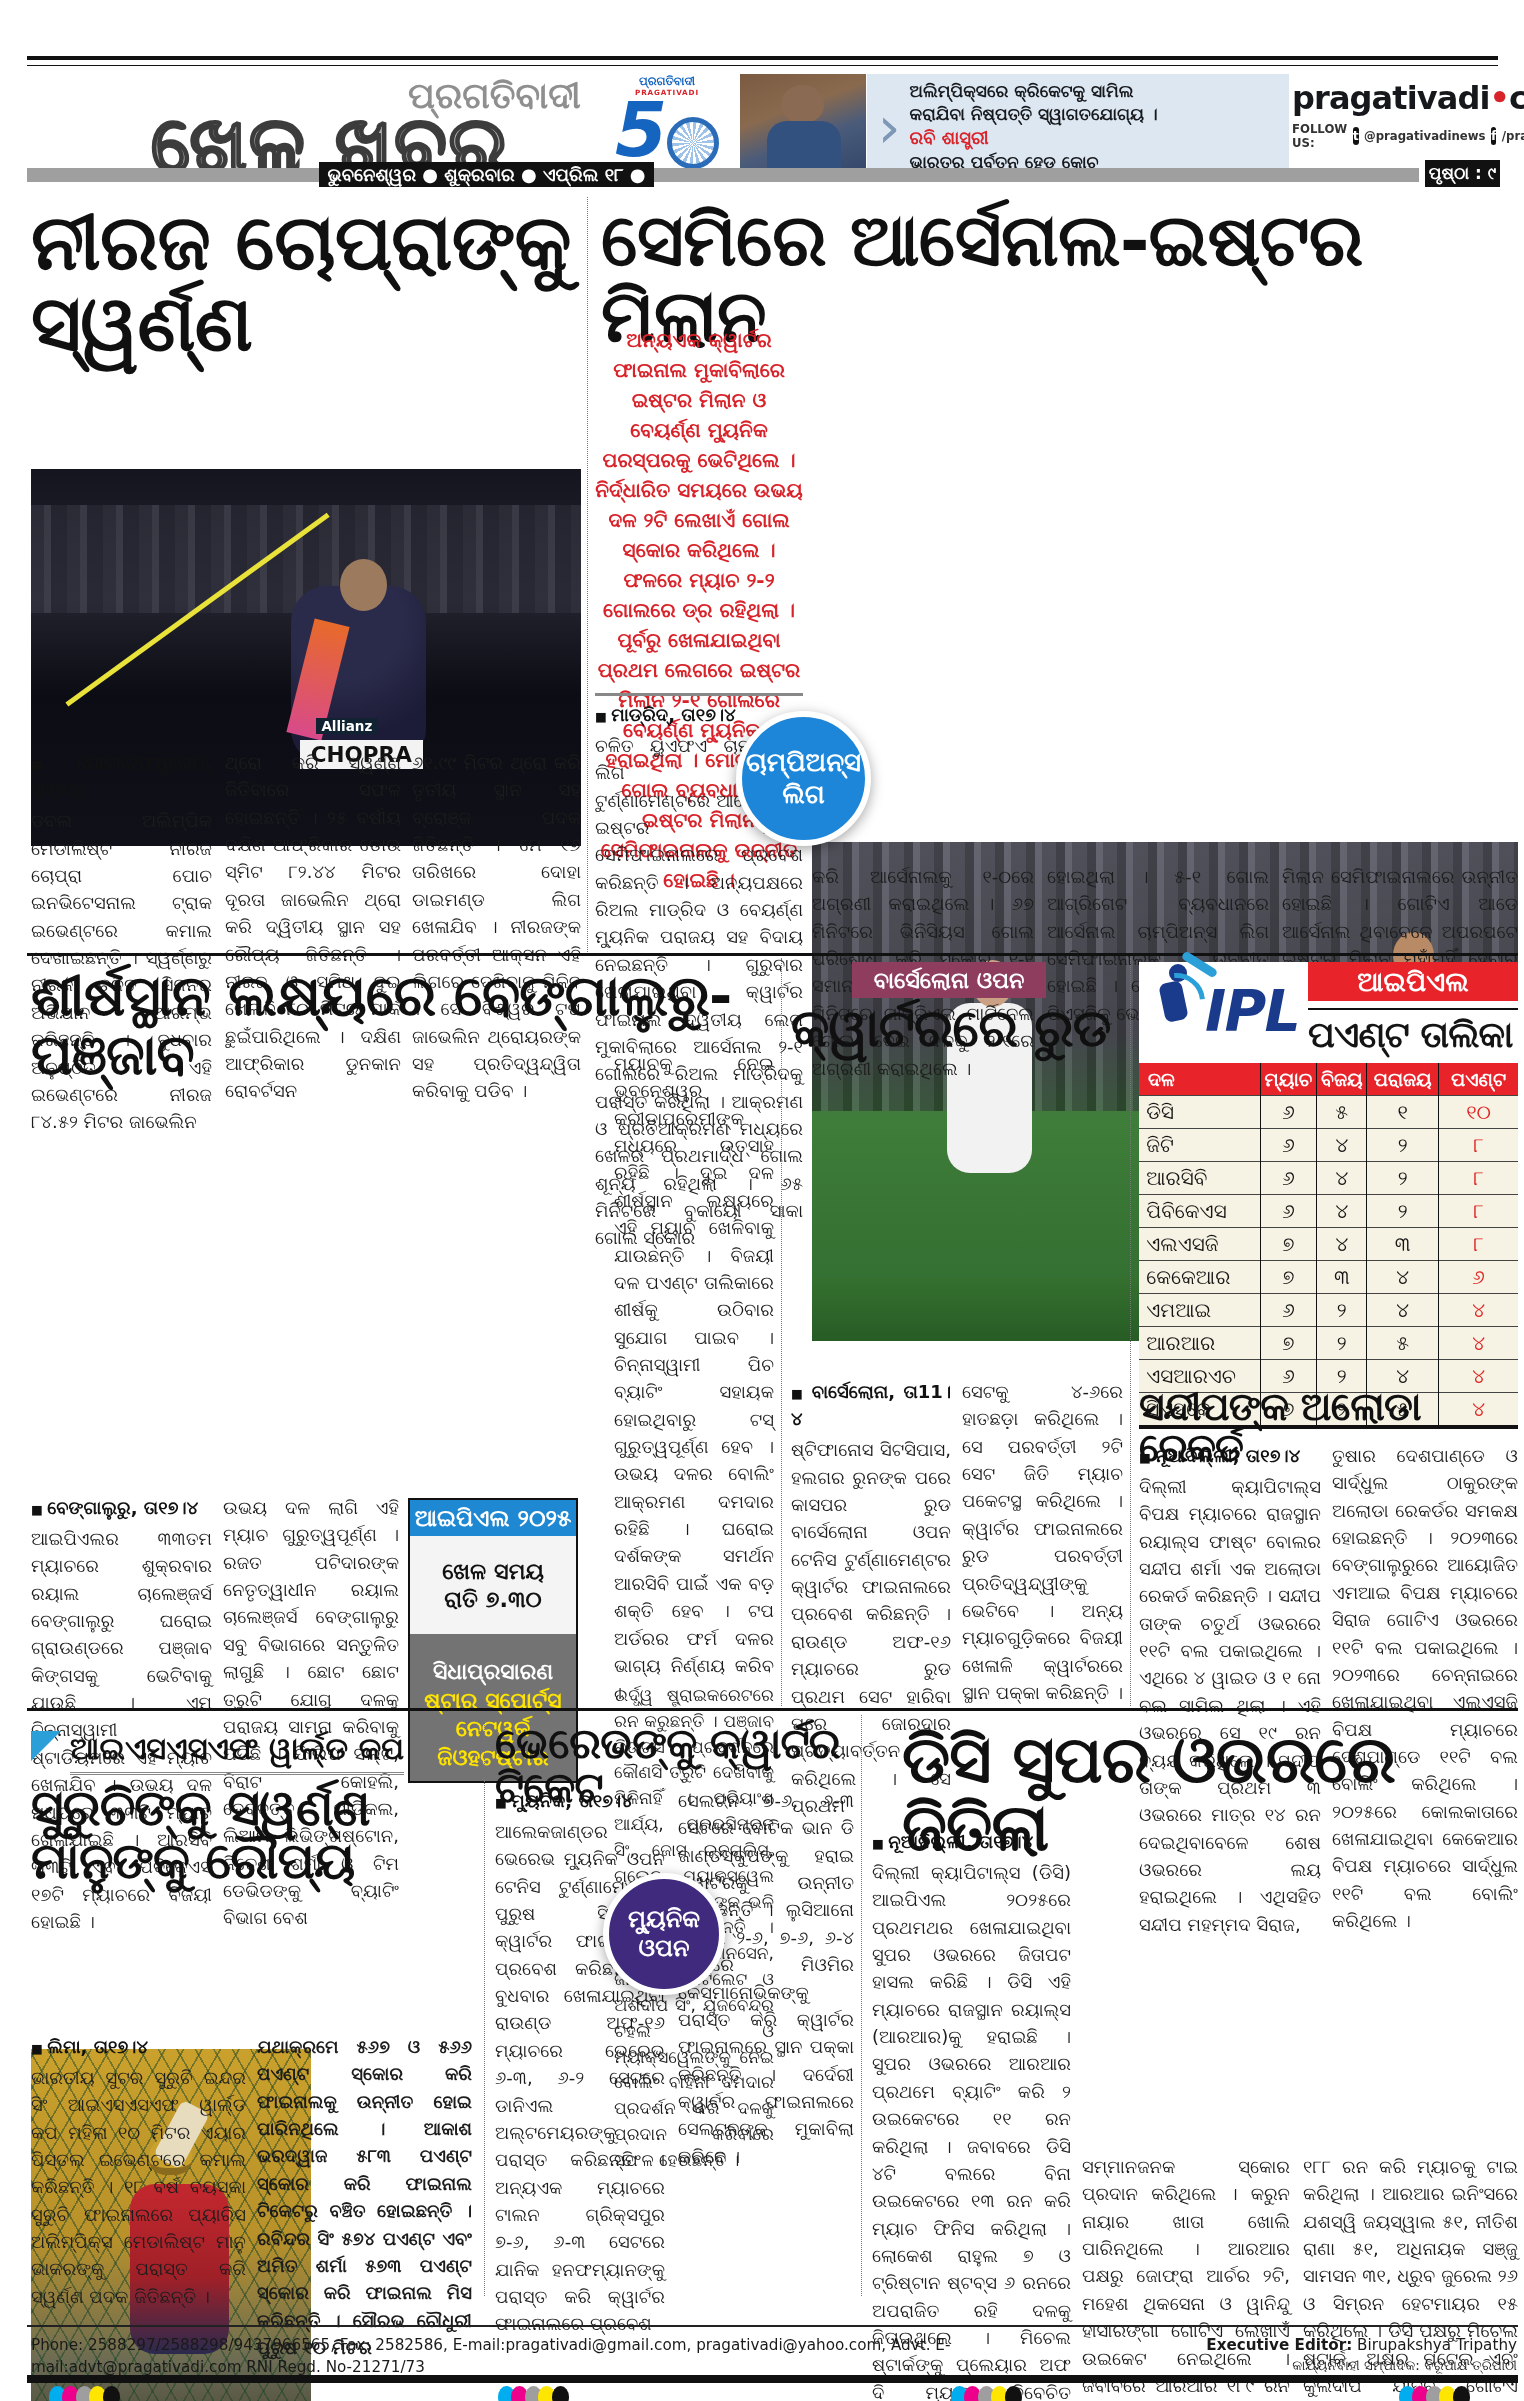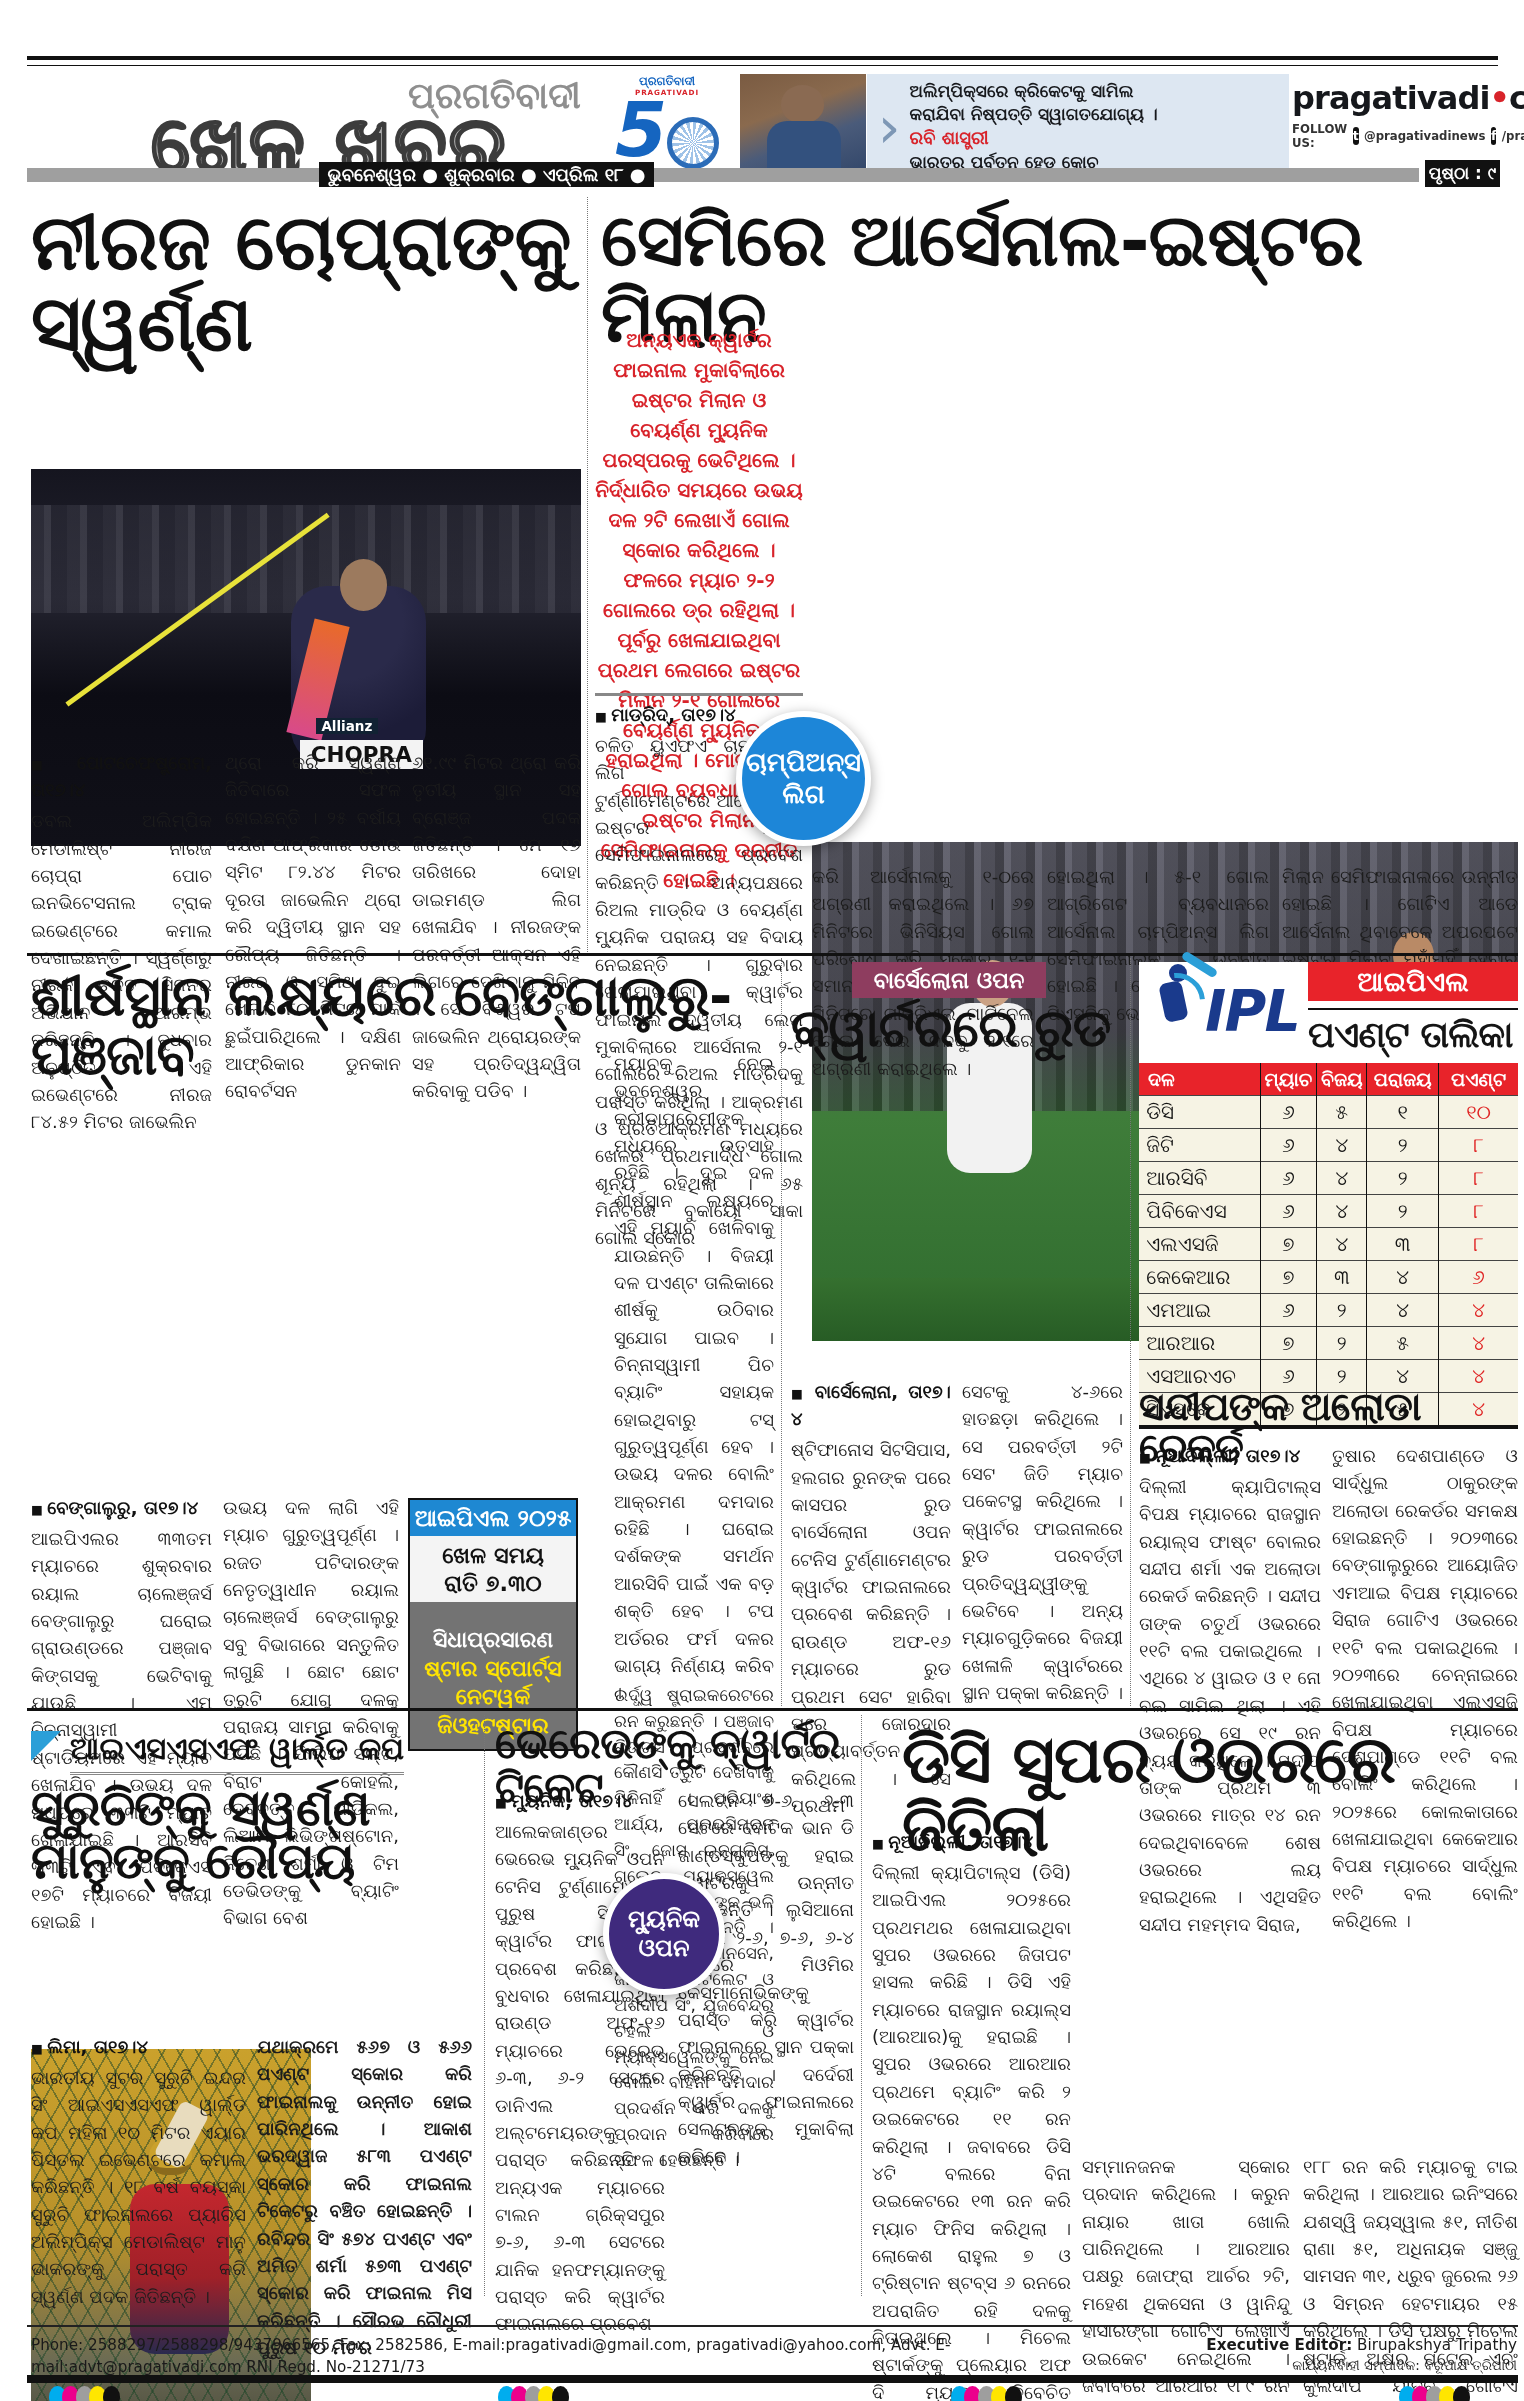--- a/index.html
+++ b/index.html
@@ -37,21 +37,21 @@
   .circle-badge { border-radius:50%; color:#fff; font-weight:800; text-align:center; display:flex; flex-direction:column; justify-content:center; border:6.3px solid #fff; box-shadow:0 3.6px 12.6px rgba(0,0,0,.35); }
   .tagbox { color:#fff; font-weight:800; text-align:center; }
 
   
   .photo { overflow:hidden; position:relative; }
   .plabel { position:absolute; font-weight:800; }
 
   
   .infobox { border:2.7px solid #111; text-align:center; font-weight:800; }
   .infobox .ib-top { background:#1e88d2; color:#fff; font-size:23px; padding:4.5px 0; }
-  .infobox .ib-mid { background:#f4f4f4; color:#111; font-size:22.4px; padding:5px 0; line-height:1.25; }
+  .infobox .ib-mid { background:#f4f4f4; color:#111; font-size:22.4px; padding:21px 0; line-height:1.25; }
   .infobox .ib-bot { background:#737373; color:#fff; font-size:22px; padding:24px 0 9px; line-height:1.3; }
   .infobox .yellow { color:#ffe400; }
 
   
   .ipl-wrap { background:#fff; }
   .ipl-logo-txt { font-size:57px; font-weight:800; font-style:italic; color:#1a3a8c; letter-spacing:-1.8px; }
   .ipl-red { background:#e8232a; color:#fff; font-weight:800; font-size:27px; text-align:center; padding:3.6px 0; }
   .ipl-sub { font-size:36px; font-weight:800; color:#141414; text-align:left; border-top:2.7px solid #111; padding-top:3.6px; letter-spacing:-0.9px; }
   table.ipl { width:100%; border-collapse:collapse; background:#f6f3e4; border-bottom:4.5px solid #111; }
   table.ipl th { background:#e8232a; color:#fff; font-size:19px; padding:4.5px 3.6px; border-left:1.8px solid #111; }
@@ -192,21 +192,21 @@
     </div>
   </div>
   <div class="abs body-col" style="left:614px;top:1683px;width:160px;font-size:17px;">ଉର୍ଦ୍ଧ୍ୱ ଷ୍ଟ୍ରାଇକରେଟରେ ରନ କରୁଛନ୍ତି । ପଞ୍ଜାବ କିଙ୍ଗସ ପ୍ରଦର୍ଶନରେ କୌଣସି ତ୍ରୁଟି ଦେଖିବାକୁ ମିଳିନାହିଁ । ପ୍ରିୟାଂଶ ଆର୍ଯ୍ୟ, ପ୍ରଭସିମ୍ରନ ସିଂ, ଜୋସ ଇନଗ୍ଲିସ, ଗ୍ଲେନ ମ୍ୟାକ୍ସୱେଲ ଓ ଶଶାଙ୍କ ସିଂଙ୍କ ଭଳି ବ୍ୟାଟର ରହିଛନ୍ତି । ମାର୍କୋ ଜାନସେନ, ଜାଭିୟର ବାର୍ଟଲେଟ ଓ ଅର୍ଶଦୀପ ସିଂ, ଯୁଜବେନ୍ଦ୍ର ଚହଲ ଓ ମ୍ୟାକ୍ସୱେଲଙ୍କୁ ନେଇ ବୋଲିଂ ବାହିନୀ ଦମଦାର ପ୍ରଦର୍ଶନ କରି ଦଳକୁ ପ୍ରଦାନ କରିବାରେ ସଫଳ ହେଉଛନ୍ତି ।</div>
 
   <div class="abs vdot" style="left:781px;top:958px;height:748px;"></div>
 
   <div class="abs tagbox" style="left:852px;top:962px;width:194px;height:36px;background:#8e3d5f;font-size:22.4px;line-height:36px;">ବାର୍ସେଲୋନା ଓପନ</div>
   <div class="abs hl" style="left:791px;top:1001px;width:332px;font-size:52px;">କ୍ୱାର୍ଟରରେ ରୁଡ</div>
 
   <div class="abs body-col" style="left:791px;top:1378px;width:160px;">
-    <div class="dateline">ବାର୍ସେଲୋନା, ତା୧୭।୪</div>
+    <div class="dateline">ବାର୍ସେଲୋନା, ତା11।୪</div>
     <span>ଷ୍ଟିଫାନୋସ ସିଟସିପାସ, ହଲଗର ରୁନଙ୍କ ପରେ କାସପର ରୁଡ ବାର୍ସେଲୋନା ଓପନ ଟେନିସ ଟୁର୍ଣ୍ଣାମେଣ୍ଟର କ୍ୱାର୍ଟର ଫାଇନାଲରେ ପ୍ରବେଶ କରିଛନ୍ତି । ରାଉଣ୍ଡ ଅଫ-୧୬ ମ୍ୟାଚରେ ରୁଡ ପ୍ରଥମ ସେଟ ହାରିବା ପରେ ଜୋରଦାର ପ୍ରତ୍ୟାବର୍ତ୍ତନ କରିଥିଲେ । ସେ ପ୍ରଥମ</span>
   </div>
   <div class="abs body-col" style="left:962px;top:1378px;width:161px;">ସେଟକୁ ୪-୬ରେ ହାତଛଡ଼ା କରିଥିଲେ । ସେ ପରବର୍ତ୍ତୀ ୨ଟି ସେଟ ଜିତି ମ୍ୟାଚ ପକେଟସ୍ଥ କରିଥିଲେ । କ୍ୱାର୍ଟର ଫାଇନାଲରେ ରୁଡ ପରବର୍ତ୍ତୀ ପ୍ରତିଦ୍ୱନ୍ଦ୍ୱୀଙ୍କୁ ଭେଟିବେ । ଅନ୍ୟ ମ୍ୟାଚଗୁଡ଼ିକରେ ବିଜୟୀ ଖେଳାଳି କ୍ୱାର୍ଟରରେ ସ୍ଥାନ ପକ୍କା କରିଛନ୍ତି ।</div>
 
   <div class="abs vdot" style="left:1130px;top:958px;height:748px;"></div>
 
   <div class="abs ipl-wrap" style="left:1139px;top:962px;width:379px;">
     <div style="display:flex;">
       <div style="width:169px;position:relative;">
         <div style="position:absolute;left:5.4px;top:1.8px;width:63px;height:77px;">

